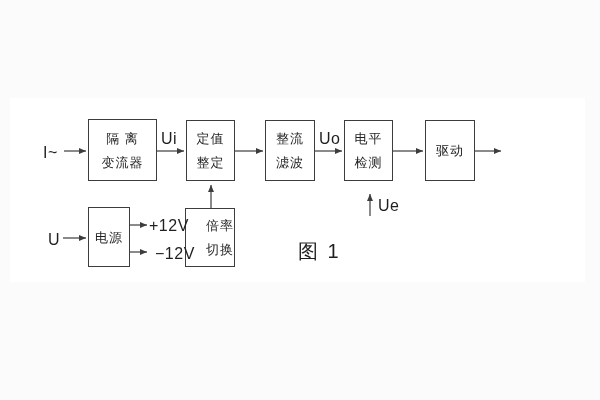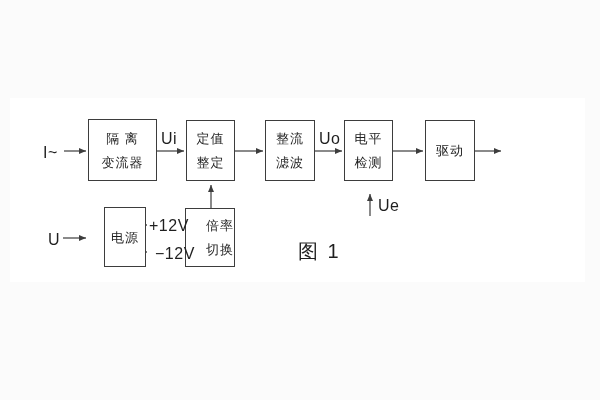--- a/index.html
+++ b/index.html
@@ -21,21 +21,21 @@
     white-space:nowrap;
   }
   
   .b-isolation{left:88px;top:119px;width:69px;height:62px;}
   .b-setting{left:186px;top:120px;width:49px;height:61px;}
   .b-rectifier{left:265px;top:120px;width:50px;height:61px;}
   .b-level{left:344px;top:120px;width:49px;height:61px;}
   .b-drive{left:425px;top:120px;width:50px;height:61px;}
   .b-output{left:503px;top:120px;width:65px;height:61px;}
   
-  .b-power{left:88px;top:207px;width:42px;height:60px;margin-left:16px;}
+  .b-power{left:88px;top:207px;width:42px;height:60px;}
   .b-ratio{left:185px;top:208px;width:50px;height:59px;align-items:flex-end;}
   .b-reference{left:333px;top:218px;width:82px;height:37px;}
   .sig{
     position:absolute;color:var(--text);font-size:16px;line-height:1;
     white-space:nowrap;letter-spacing:0.5px;
   }
   .sig-i{left:43px;top:145px;}
   .sig-u{left:48px;top:232px;}
   .sig-ui{left:161px;top:131px;}
   .sig-uo{left:319px;top:131px;}

